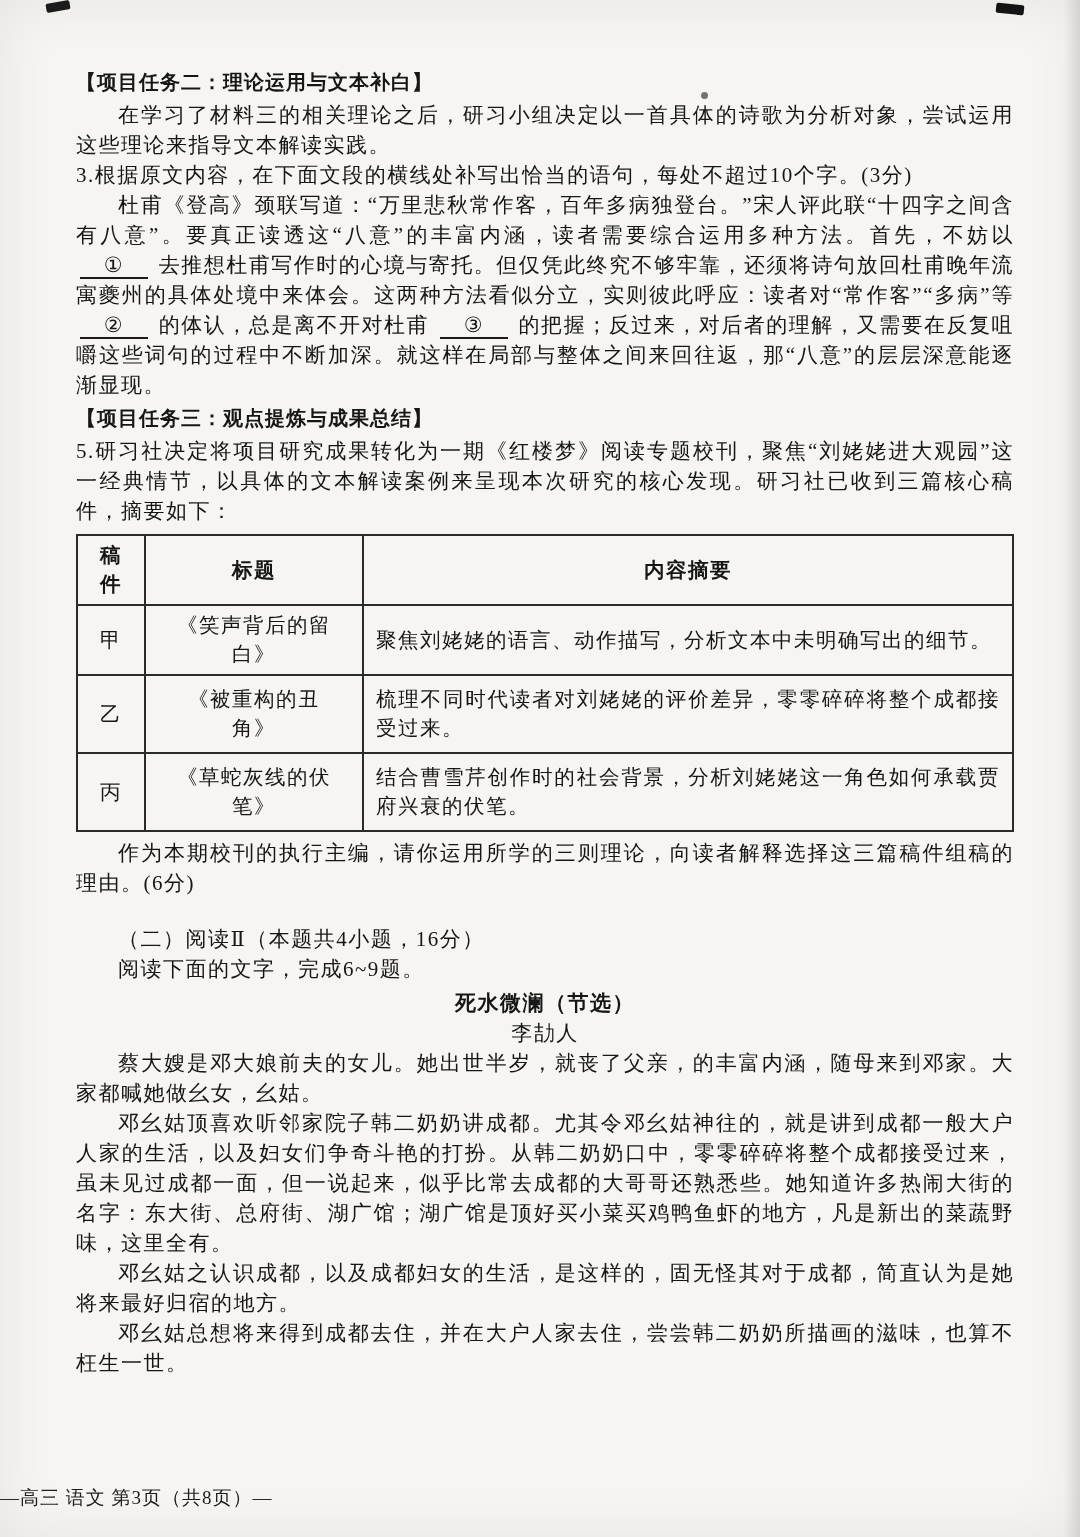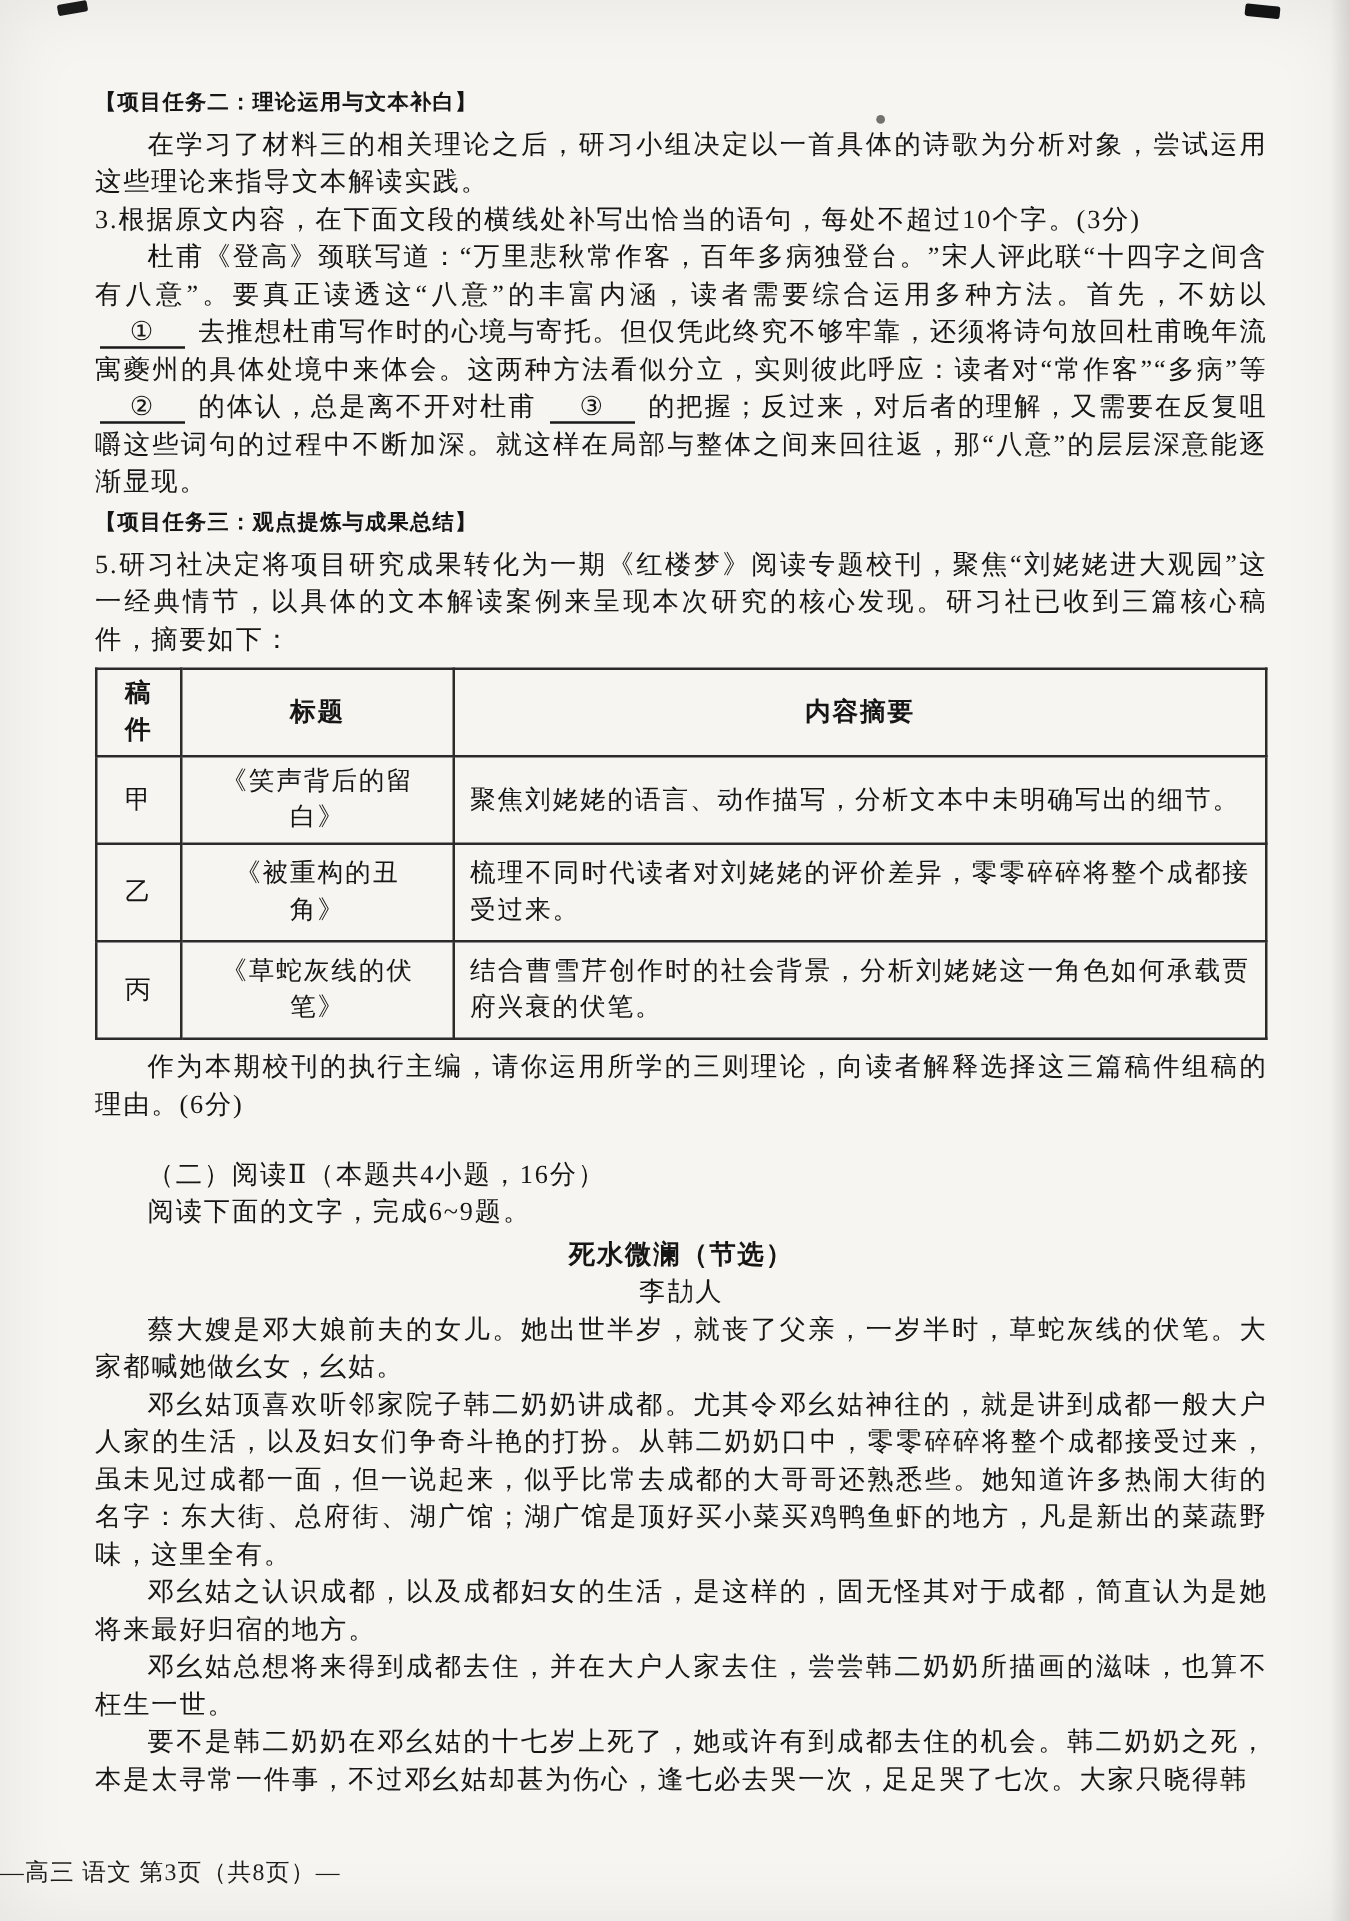--- a/index.html
+++ b/index.html
@@ -27,21 +27,21 @@
   .content {
     position: relative;
     padding: 64px 66px 0 76px;
     font-size: 21px;
     line-height: 30px;
     letter-spacing: 1.5px;
     text-align: justify;
   }
   .task-header {
     margin: 2px 0 2px 0;
-    font-size: 17px;
+    font-size: 20px;
     font-weight: 700;
     line-height: 32px;
     letter-spacing: 1px;
   }
   .spaced { margin-top: 26px; }
   .para { margin: 0; }
   .indent { text-indent: 2em; }
   .center { text-align: center; text-indent: 0; }
   .reading-title { font-weight: 700; margin-top: 4px; }
   .gap-top { margin-top: 26px; }
@@ -142,22 +142,21 @@
     </table>
 
     <p class="para indent">作为本期校刊的执行主编，请你运用所学的三则理论，向读者解释选择这三篇稿件组稿的理由。(6分)</p>
 
     <p class="para indent gap-top">（二）阅读Ⅱ（本题共4小题，16分）</p>
     <p class="para indent">阅读下面的文字，完成6~9题。</p>
 
     <p class="para center reading-title">死水微澜（节选）</p>
     <p class="para center">李劼人</p>
 
-    <p class="para indent">蔡大嫂是邓大娘前夫的女儿。她出世半岁，就丧了父亲，一岁半时，草蛇灰线的伏笔。大家都喊她做幺女，幺姑。</p>
+    <p class="para indent">蔡大嫂是邓大娘前夫的女儿。她出世半岁，就丧了父亲，的丰富内涵，随母来到邓家。大家都喊她做幺女，幺姑。</p>
     <p class="para indent">邓幺姑顶喜欢听邻家院子韩二奶奶讲成都。尤其令邓幺姑神往的，就是讲到成都一般大户人家的生活，以及妇女们争奇斗艳的打扮。从韩二奶奶口中，零零碎碎将整个成都接受过来，虽未见过成都一面，但一说起来，似乎比常去成都的大哥哥还熟悉些。她知道许多热闹大街的名字：东大街、总府街、湖广馆；湖广馆是顶好买小菜买鸡鸭鱼虾的地方，凡是新出的菜蔬野味，这里全有。</p>
     <p class="para indent">邓幺姑之认识成都，以及成都妇女的生活，是这样的，固无怪其对于成都，简直认为是她将来最好归宿的地方。</p>
     <p class="para indent">邓幺姑总想将来得到成都去住，并在大户人家去住，尝尝韩二奶奶所描画的滋味，也算不枉生一世。</p>
-    <p class="para indent">要不是韩二奶奶在邓幺姑的十七岁上死了，她或许有到成都去住的机会。韩二奶奶之死，本是太寻常一件事，不过邓幺姑却甚为伤心，逢七必去哭一次，足足哭了七次。大家只晓得韩</p>
 
   </div>
 
   <div class="footer">—高三 语文 第3页（共8页）—</div>
 </div>
 
 </body></html>

